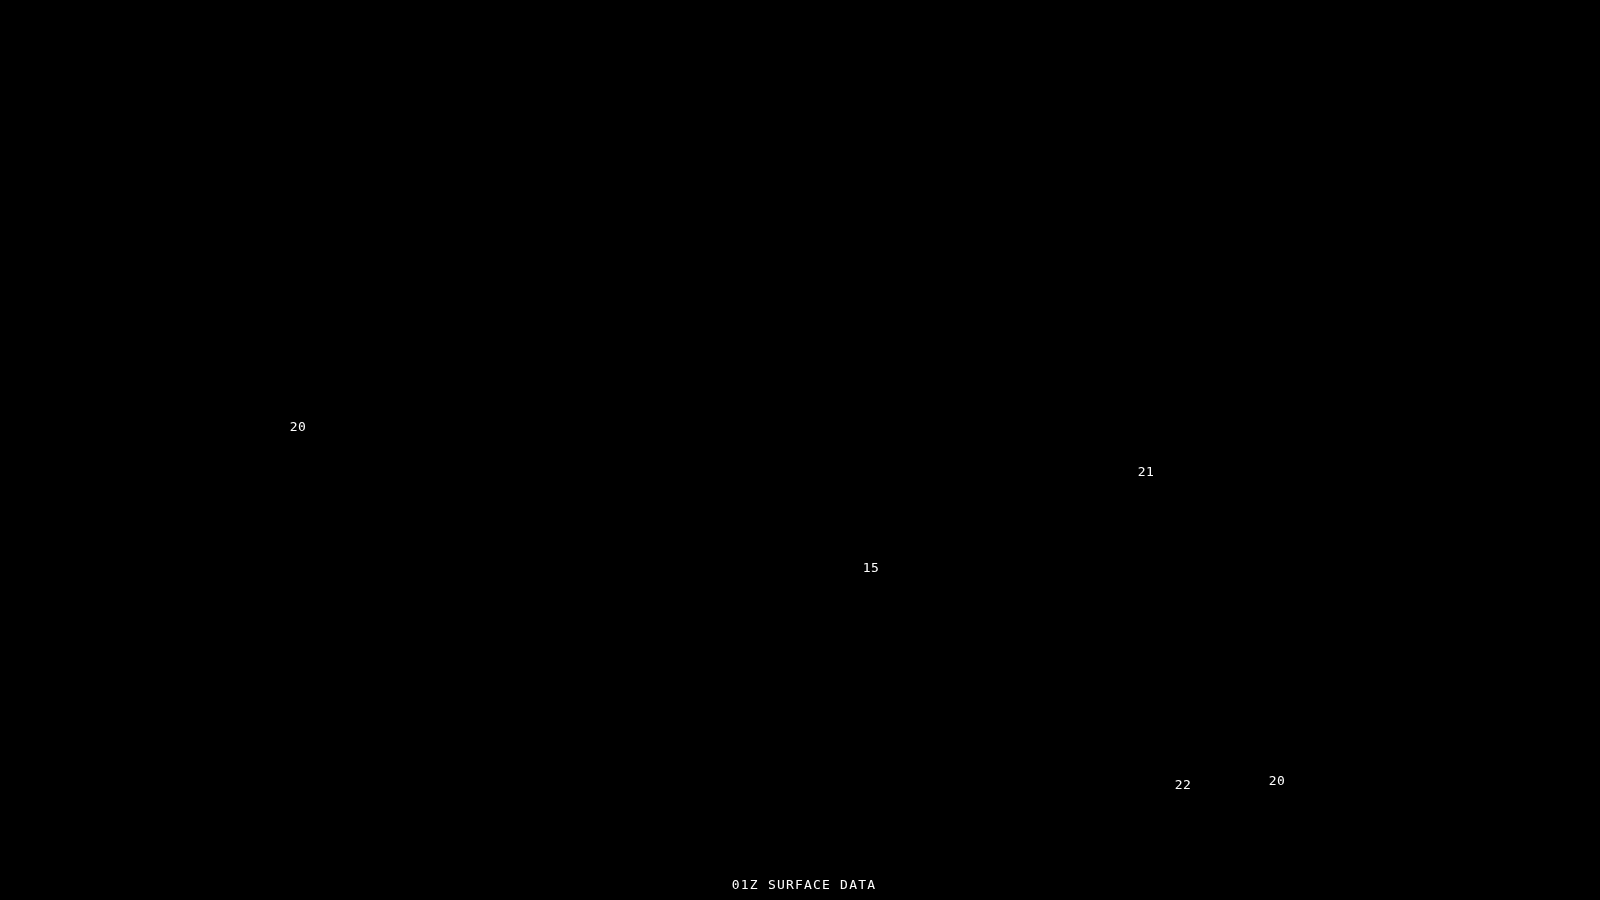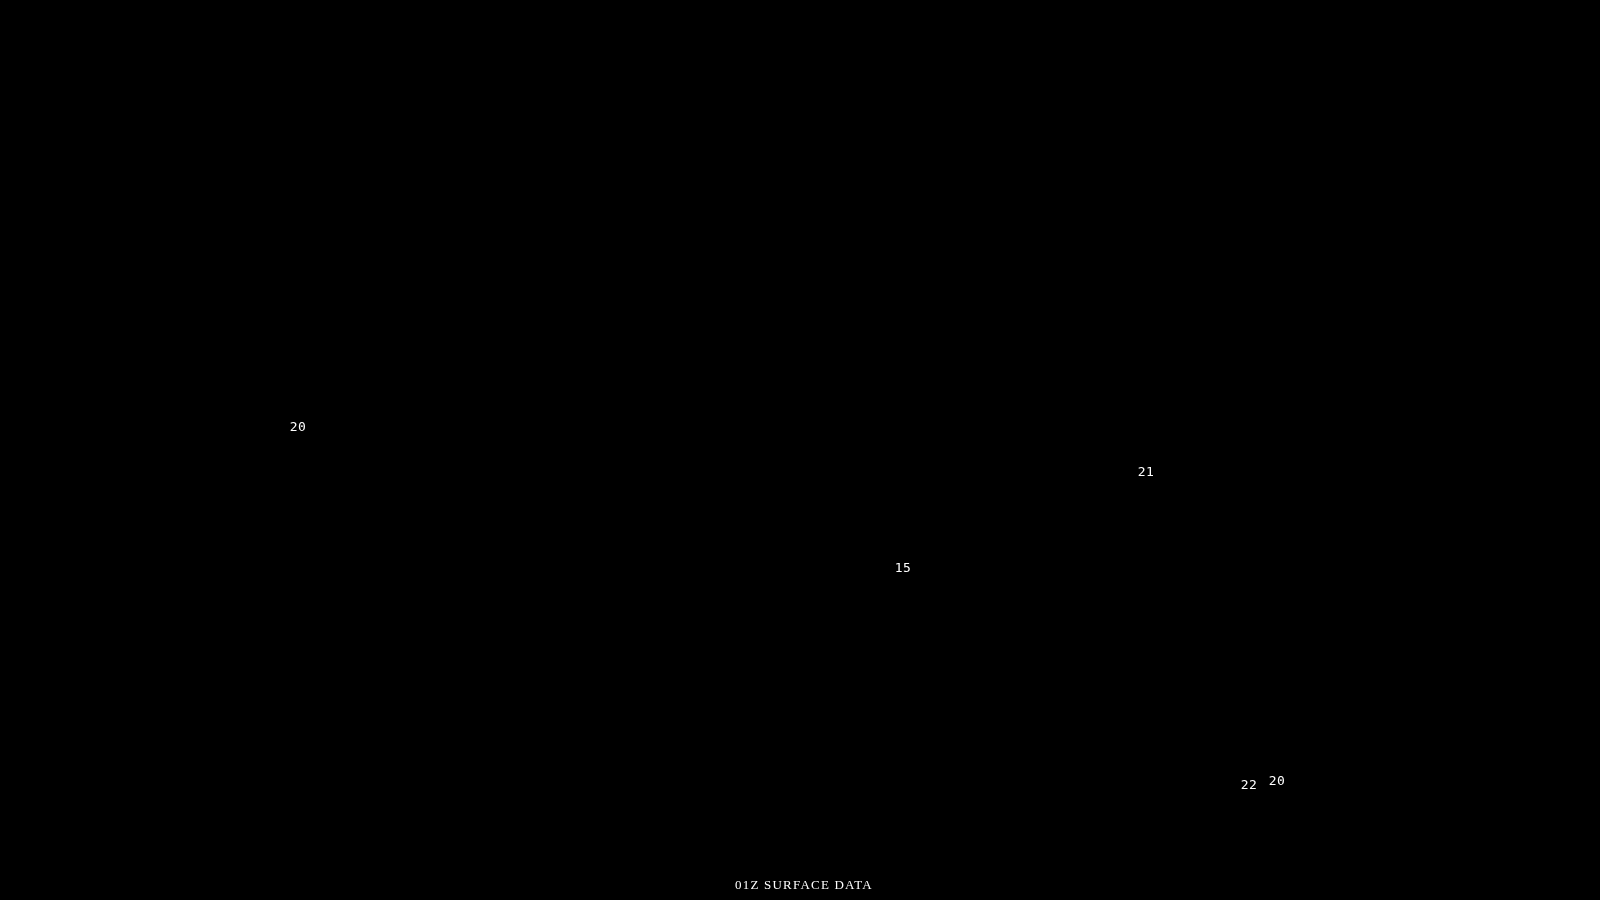--- a/index.html
+++ b/index.html
@@ -39,18 +39,18 @@
   }
 </style>
 </head>
 <body>
 
 <div id="root" style="background: rgb(0, 0, 0);">
 
   <div id="obs-layer">
       <div class="obs" style="left: 298px; top: 426px;">20</div>
       <div class="obs" style="left: 1146px; top: 471px;">21</div>
-      <div class="obs" style="left: 903px; top: 567px;">15</div>
-      <div class="obs" style="left: 1249px; top: 784px;">22</div>
+      <div class="obs" style="left: 871px; top: 567px;">15</div>
+      <div class="obs" style="left: 1183px; top: 784px;">22</div>
       <div class="obs" style="left: 1277px; top: 780px;">20</div>
     </div>
-  <div class="caption" style="left: 804px; top: 884px; font-family: Liberation Serif, serif;">01Z SURFACE DATA</div>
+  <div class="caption" style="left: 804px; top: 884px;">01Z SURFACE DATA</div>
 </div>
 
 </body></html>

